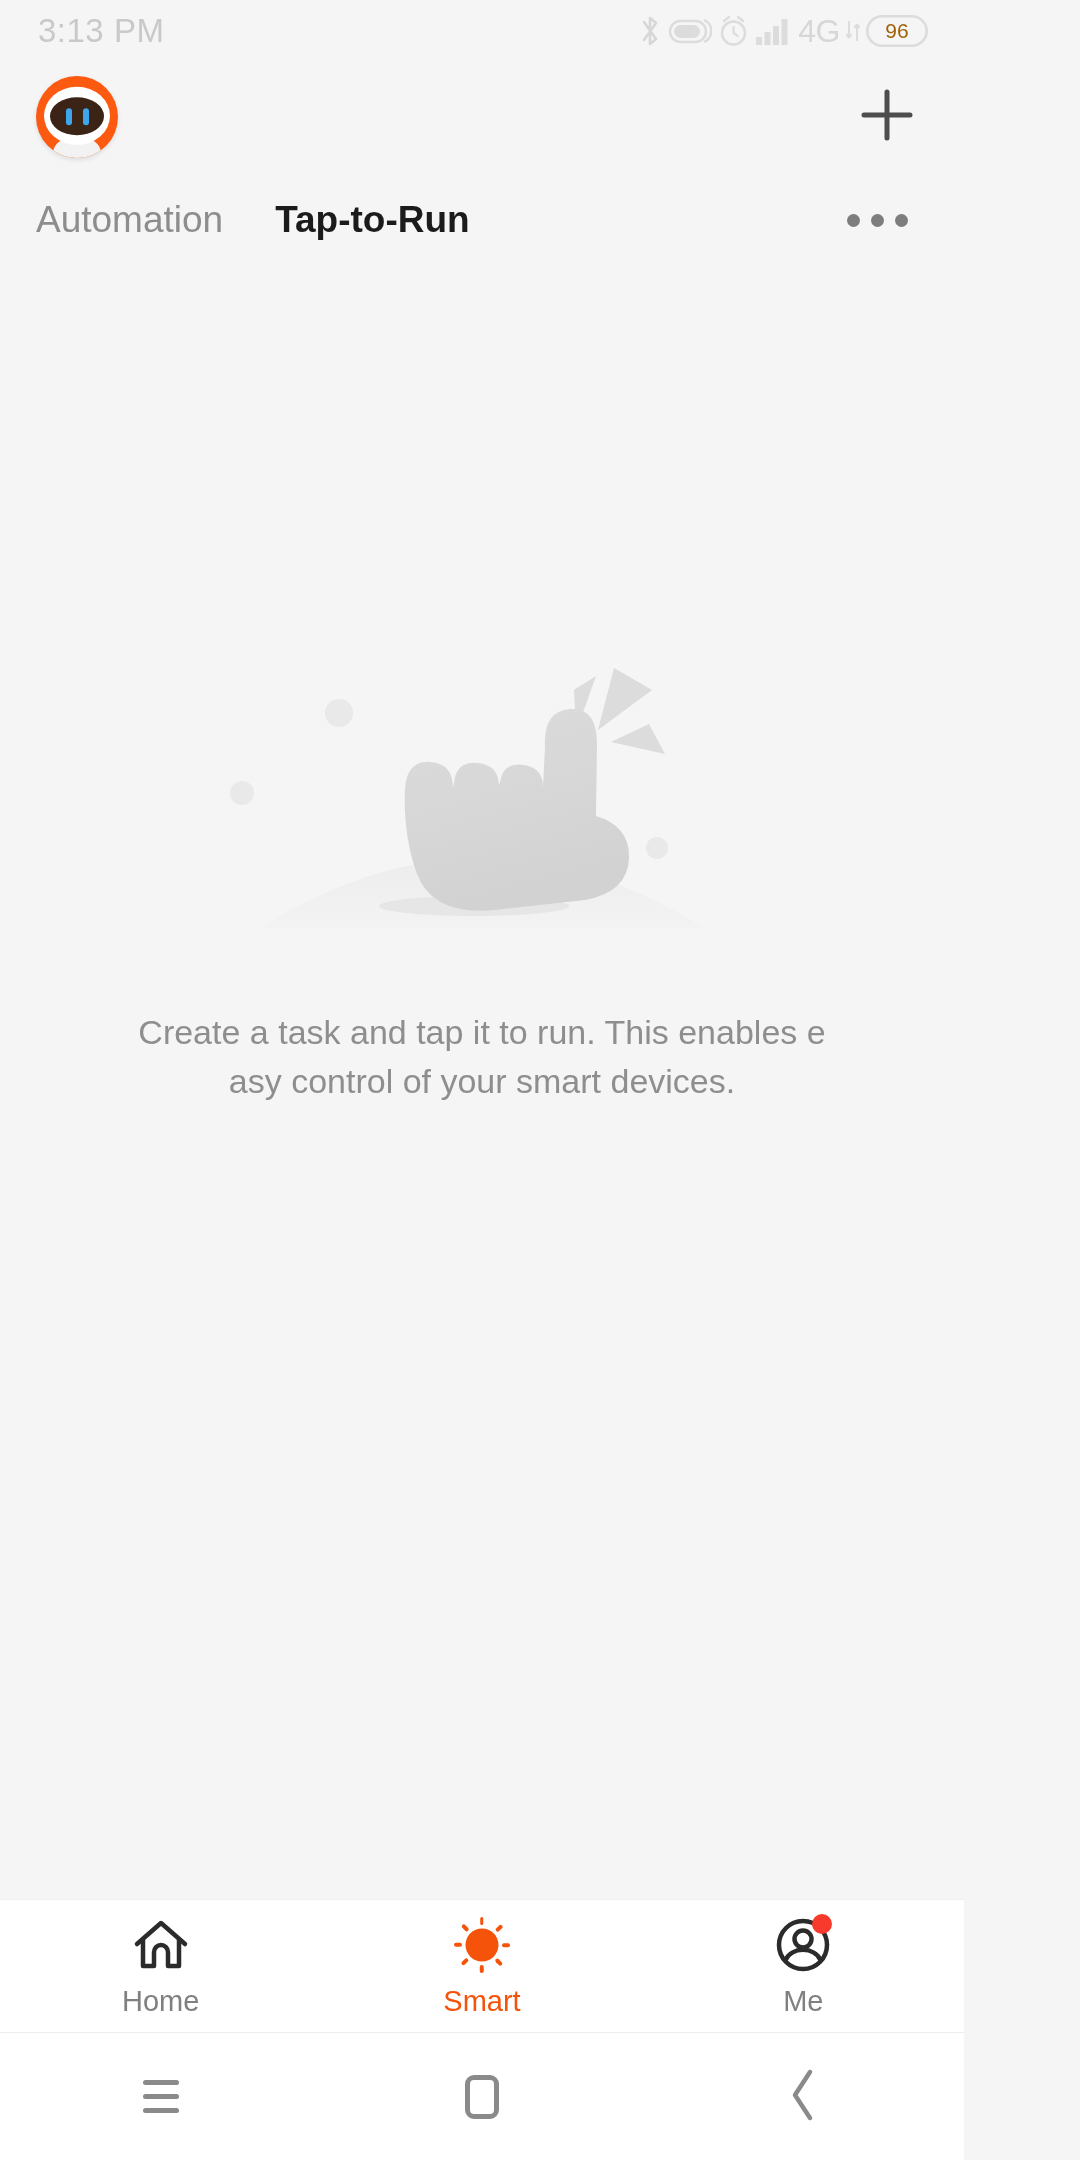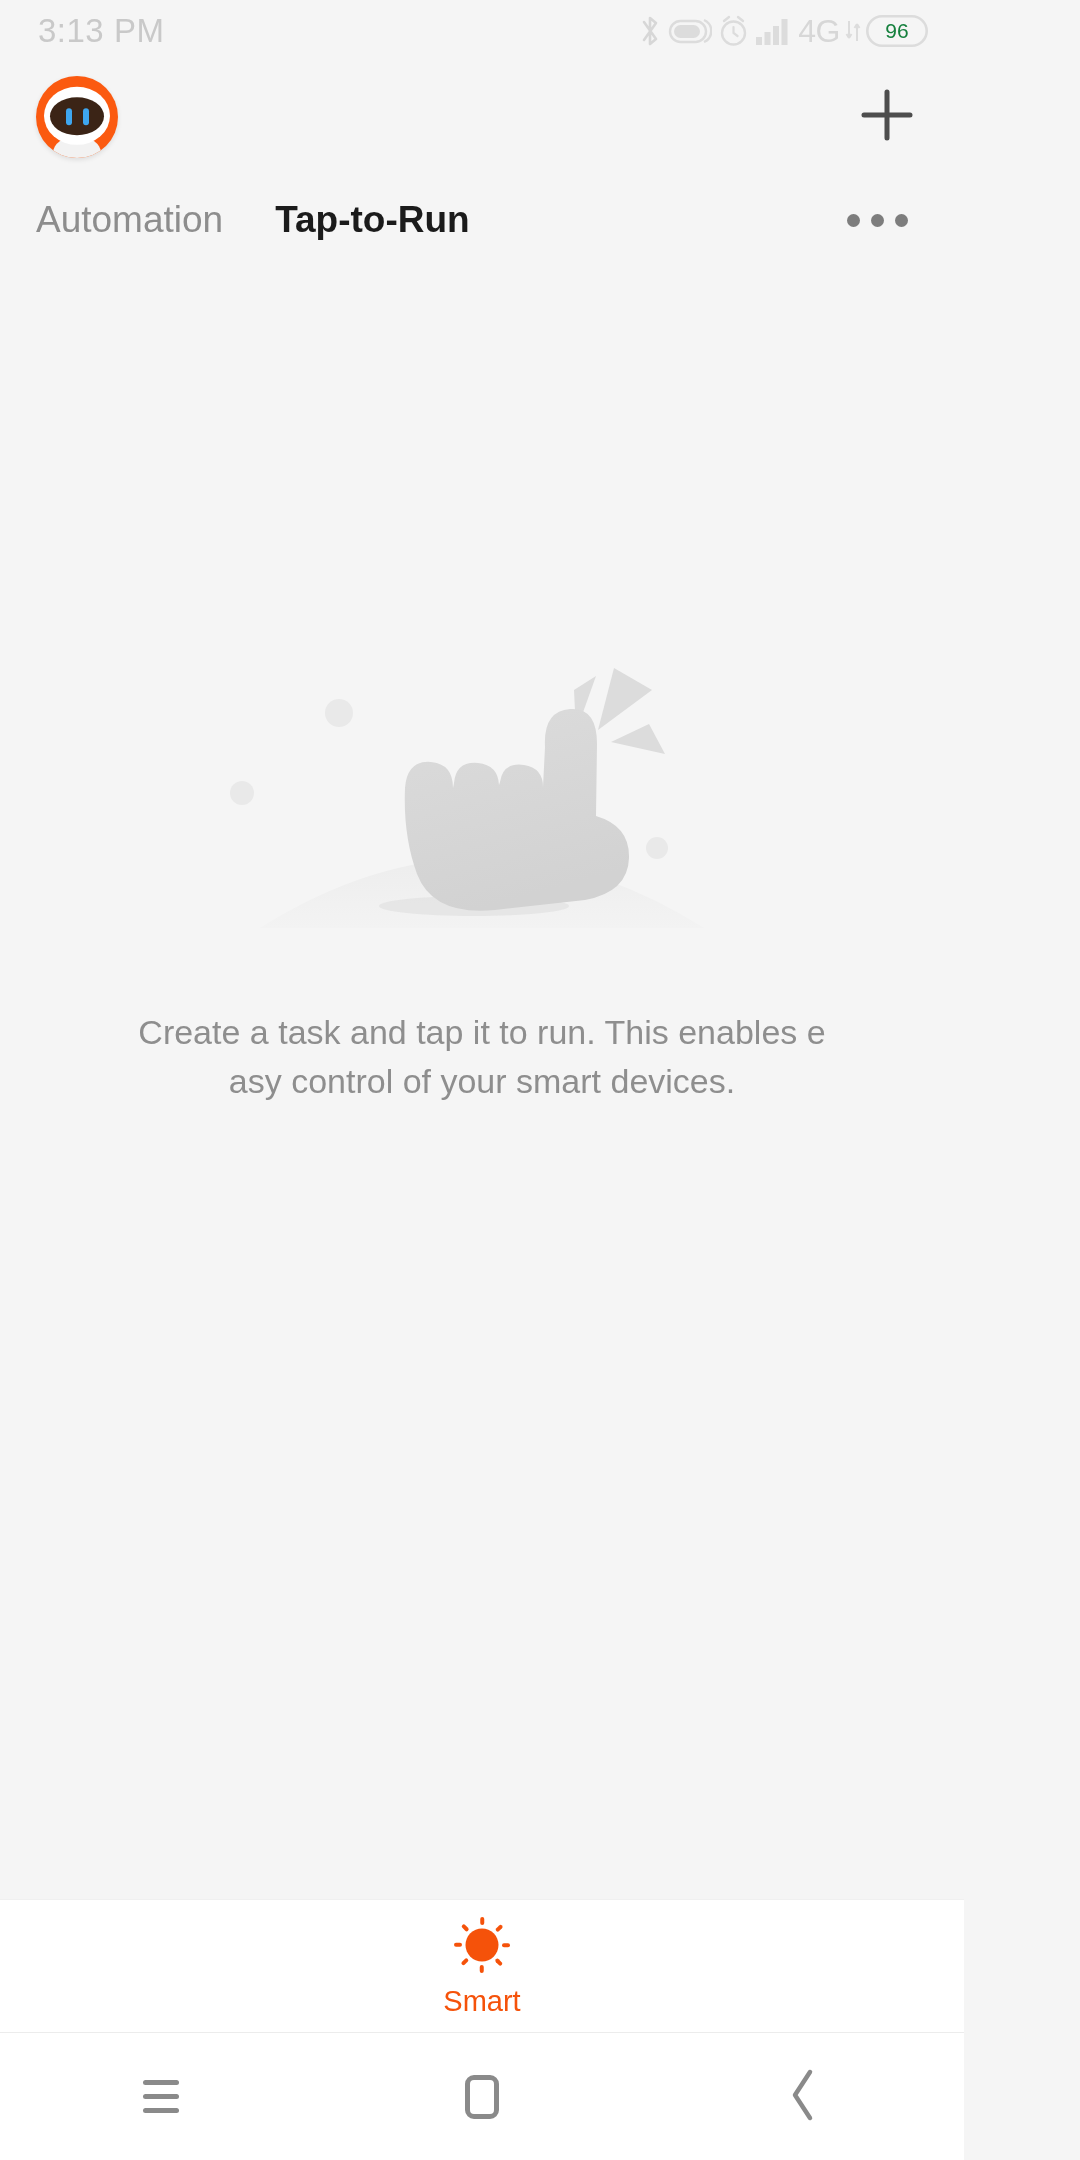--- a/index.html
+++ b/index.html
@@ -26,21 +26,21 @@
   .status-time {
     font-size:33px; color:#c9c9c9; letter-spacing:0.5px;
   }
   .status-icons { display:flex; align-items:center; gap:5px; }
   .status-icons svg { display:block; }
   .st-4g { font-size:32px; color:#d7d7d7; letter-spacing:-0.5px; }
   .battery-wrap { position:relative; display:flex; align-items:center; }
   .battery-num {
     position:absolute; left:0; top:0; width:100%; height:100%;
     display:flex; align-items:center; justify-content:center;
-    font-size:21px; color:#15803d;
+    font-size:21px; color:#a16207;
   }
 
   
   .appbar {
     height:110px;
     display:flex; align-items:center; justify-content:space-between;
     padding:0 42px 0 36px;
     flex:0 0 auto;
   }
   .logo {
@@ -293,38 +293,58 @@
                  q-14 -38 -12 -86 Z" fill="url(#handGrad)"></path>
       </svg>
     </div>
 
     <div class="empty-text">Create a task and tap it to run. This enables easy control of your smart devices.</div>
 
   </div>
 
   <div class="tabbar">
 
+    <div class="tabitem">
+      <div class="tabicon">
+        <svg width="58" height="54" viewBox="0 0 58 54">
+          <path d="M5 26 L29 5 L53 26" fill="none" stroke="#2b2b2b" stroke-width="4.5" stroke-linejoin="round" stroke-linecap="round"></path>
+          <path d="M11 22 L11 48 L22 48 L22 34 a7 7 0 0 1 14 0 L36 48 L47 48 L47 22" fill="none" stroke="#2b2b2b" stroke-width="4.5" stroke-linejoin="round" stroke-linecap="round"></path>
+        </svg>
+      </div>
+      <div class="tablabel">Home</div>
+    </div>
 
     <div class="tabitem active">
       <div class="tabicon">
         <div class="sun">
           <div class="core"></div>
           <div class="ray" style="transform:translate(-50%,-50%) rotate(0deg)   translateY(-24px);"></div>
           <div class="ray" style="transform:translate(-50%,-50%) rotate(45deg)  translateY(-24px);"></div>
           <div class="ray" style="transform:translate(-50%,-50%) rotate(90deg)  translateY(-24px);"></div>
           <div class="ray" style="transform:translate(-50%,-50%) rotate(135deg) translateY(-24px);"></div>
           <div class="ray" style="transform:translate(-50%,-50%) rotate(180deg) translateY(-24px);"></div>
           <div class="ray" style="transform:translate(-50%,-50%) rotate(225deg) translateY(-24px);"></div>
           <div class="ray" style="transform:translate(-50%,-50%) rotate(270deg) translateY(-24px);"></div>
           <div class="ray" style="transform:translate(-50%,-50%) rotate(315deg) translateY(-24px);"></div>
         </div>
       </div>
       <div class="tablabel">Smart</div>
     </div>
 
+    <div class="tabitem">
+      <div class="tabicon">
+        <svg width="56" height="56" viewBox="0 0 56 56">
+          <circle cx="28" cy="28" r="24" fill="none" stroke="#2b2b2b" stroke-width="4.5"></circle>
+          <circle cx="28" cy="22" r="8.5" fill="none" stroke="#2b2b2b" stroke-width="4.5"></circle>
+          <path d="M10.5 43 a18.5 15 0 0 1 35 0" fill="none" stroke="#2b2b2b" stroke-width="4.5" stroke-linecap="round"></path>
+        </svg>
+        <span class="badge"></span>
+      </div>
+      <div class="tablabel">Me</div>
+    </div>
 
   </div>
 
   <div class="sysnav">
 
     <div class="sysbtn">
       <div class="hamb">
         <i></i>
         <i></i>
         <i></i>

